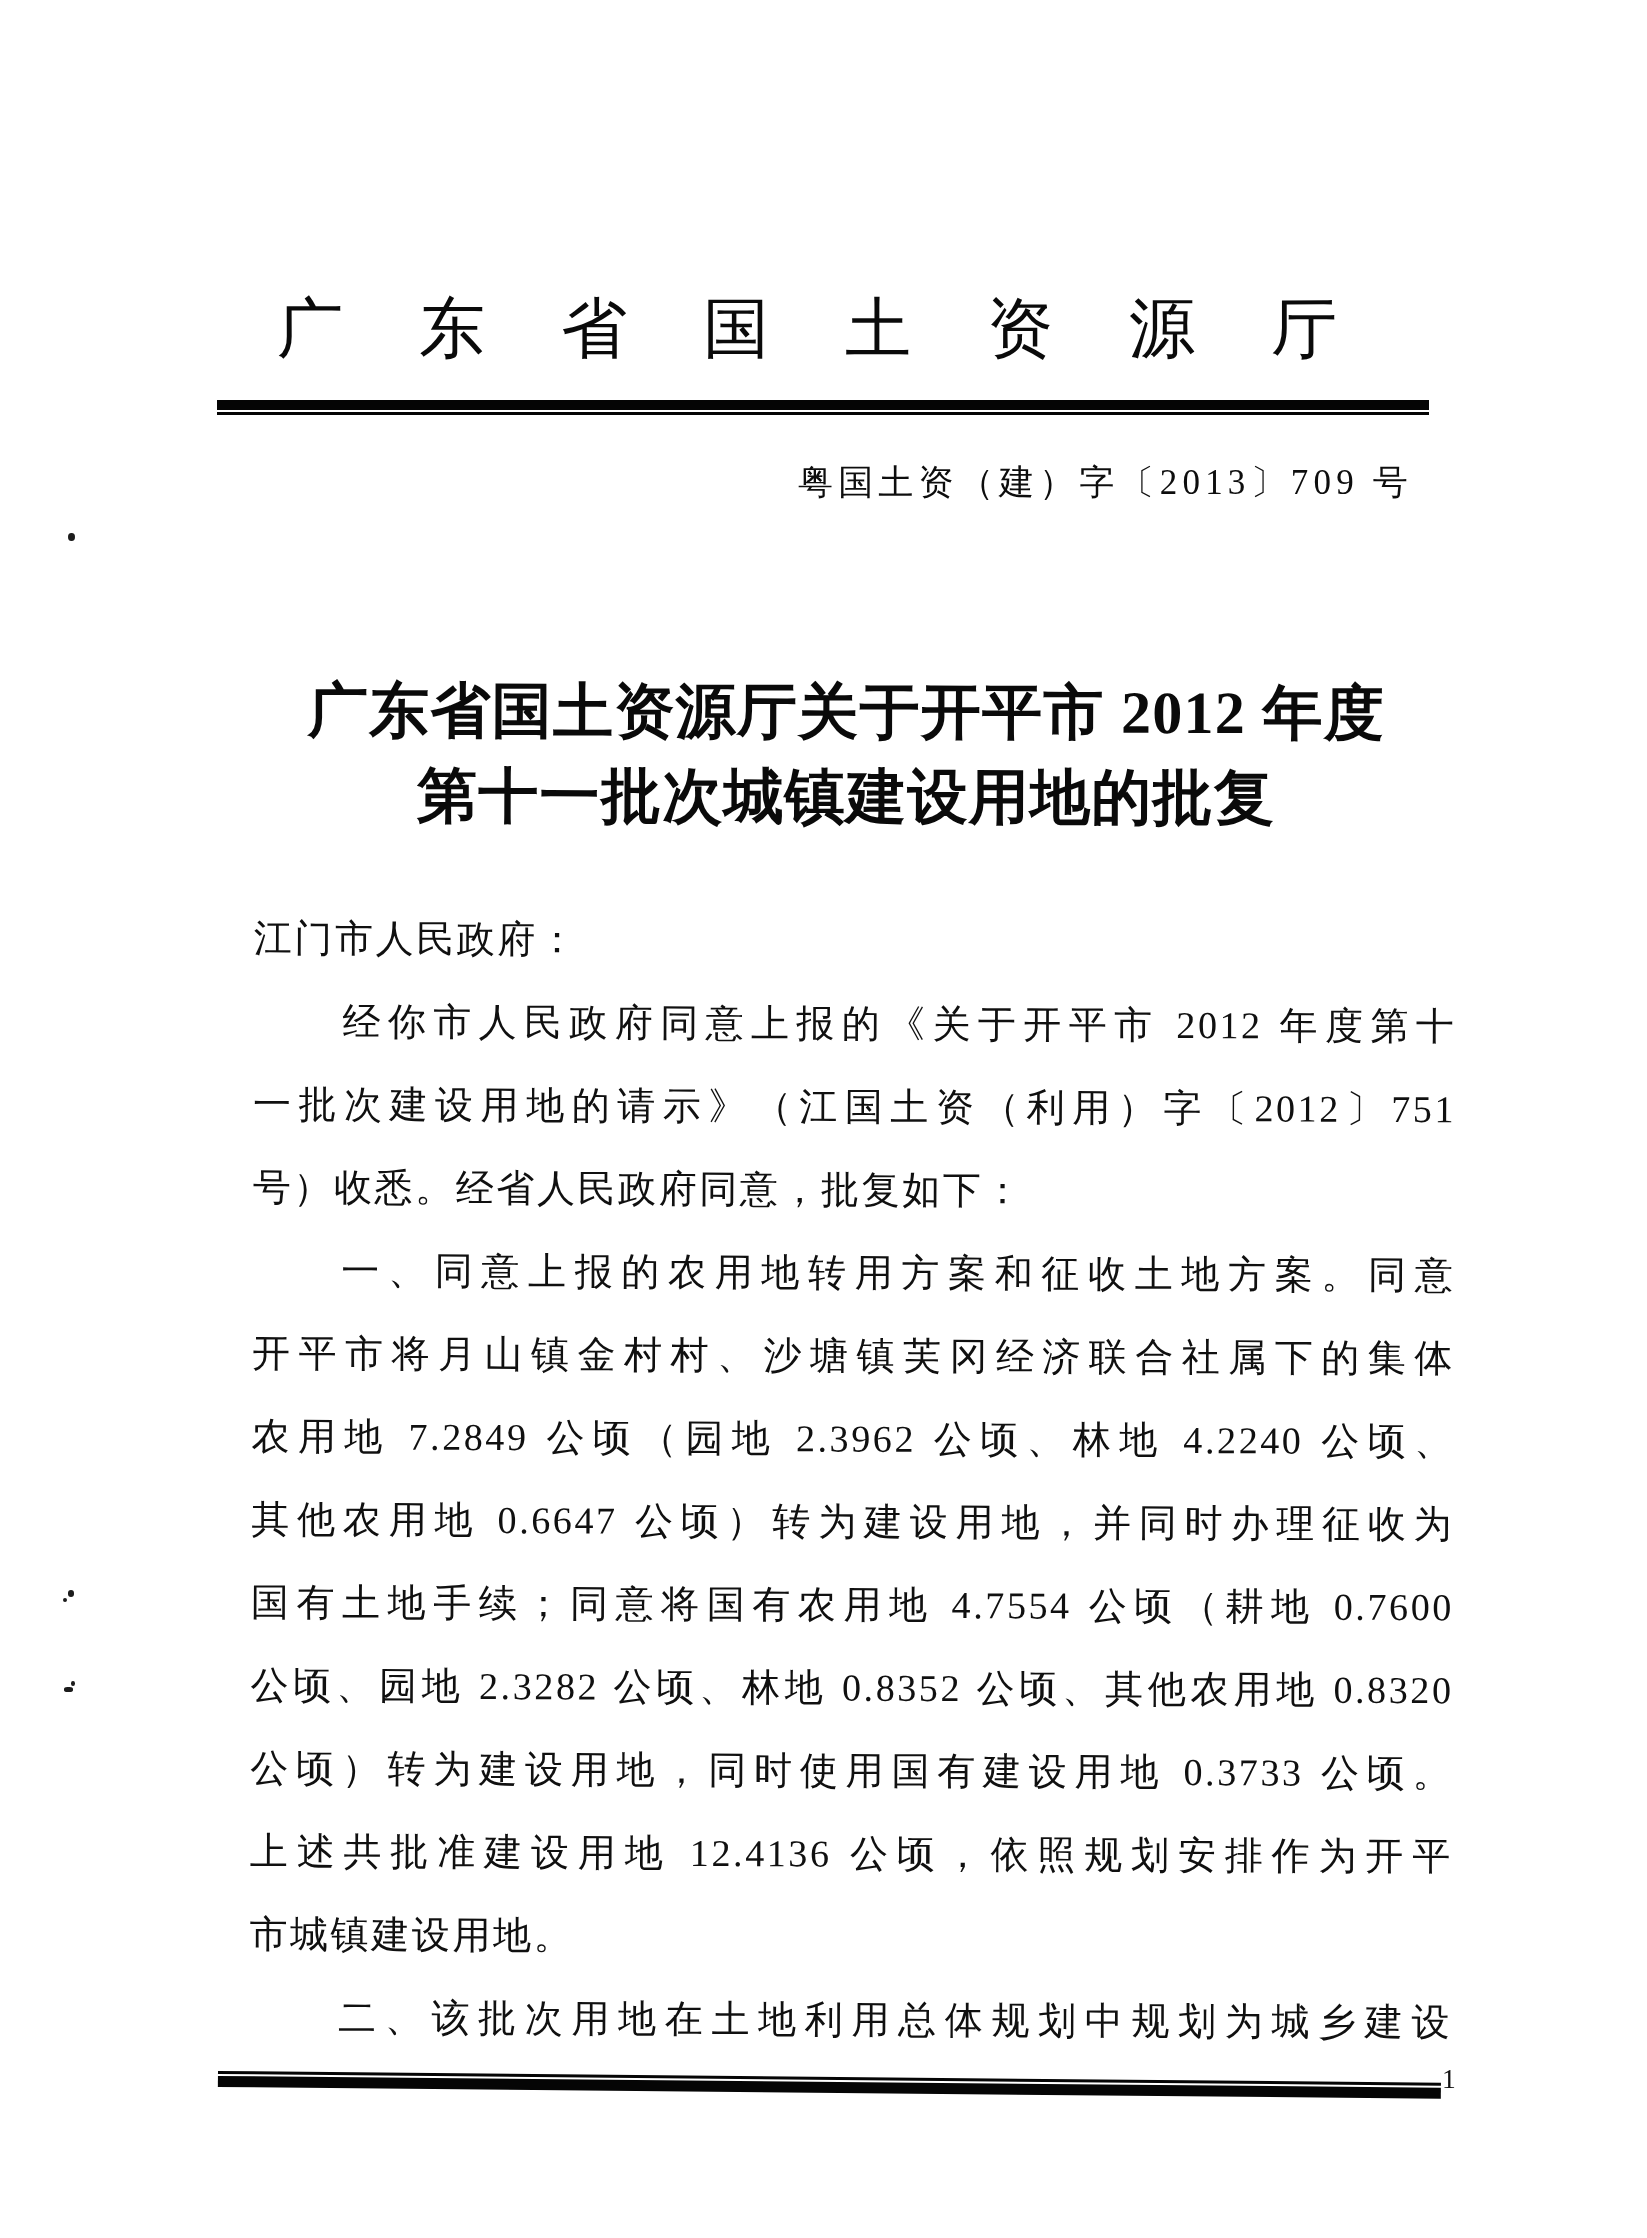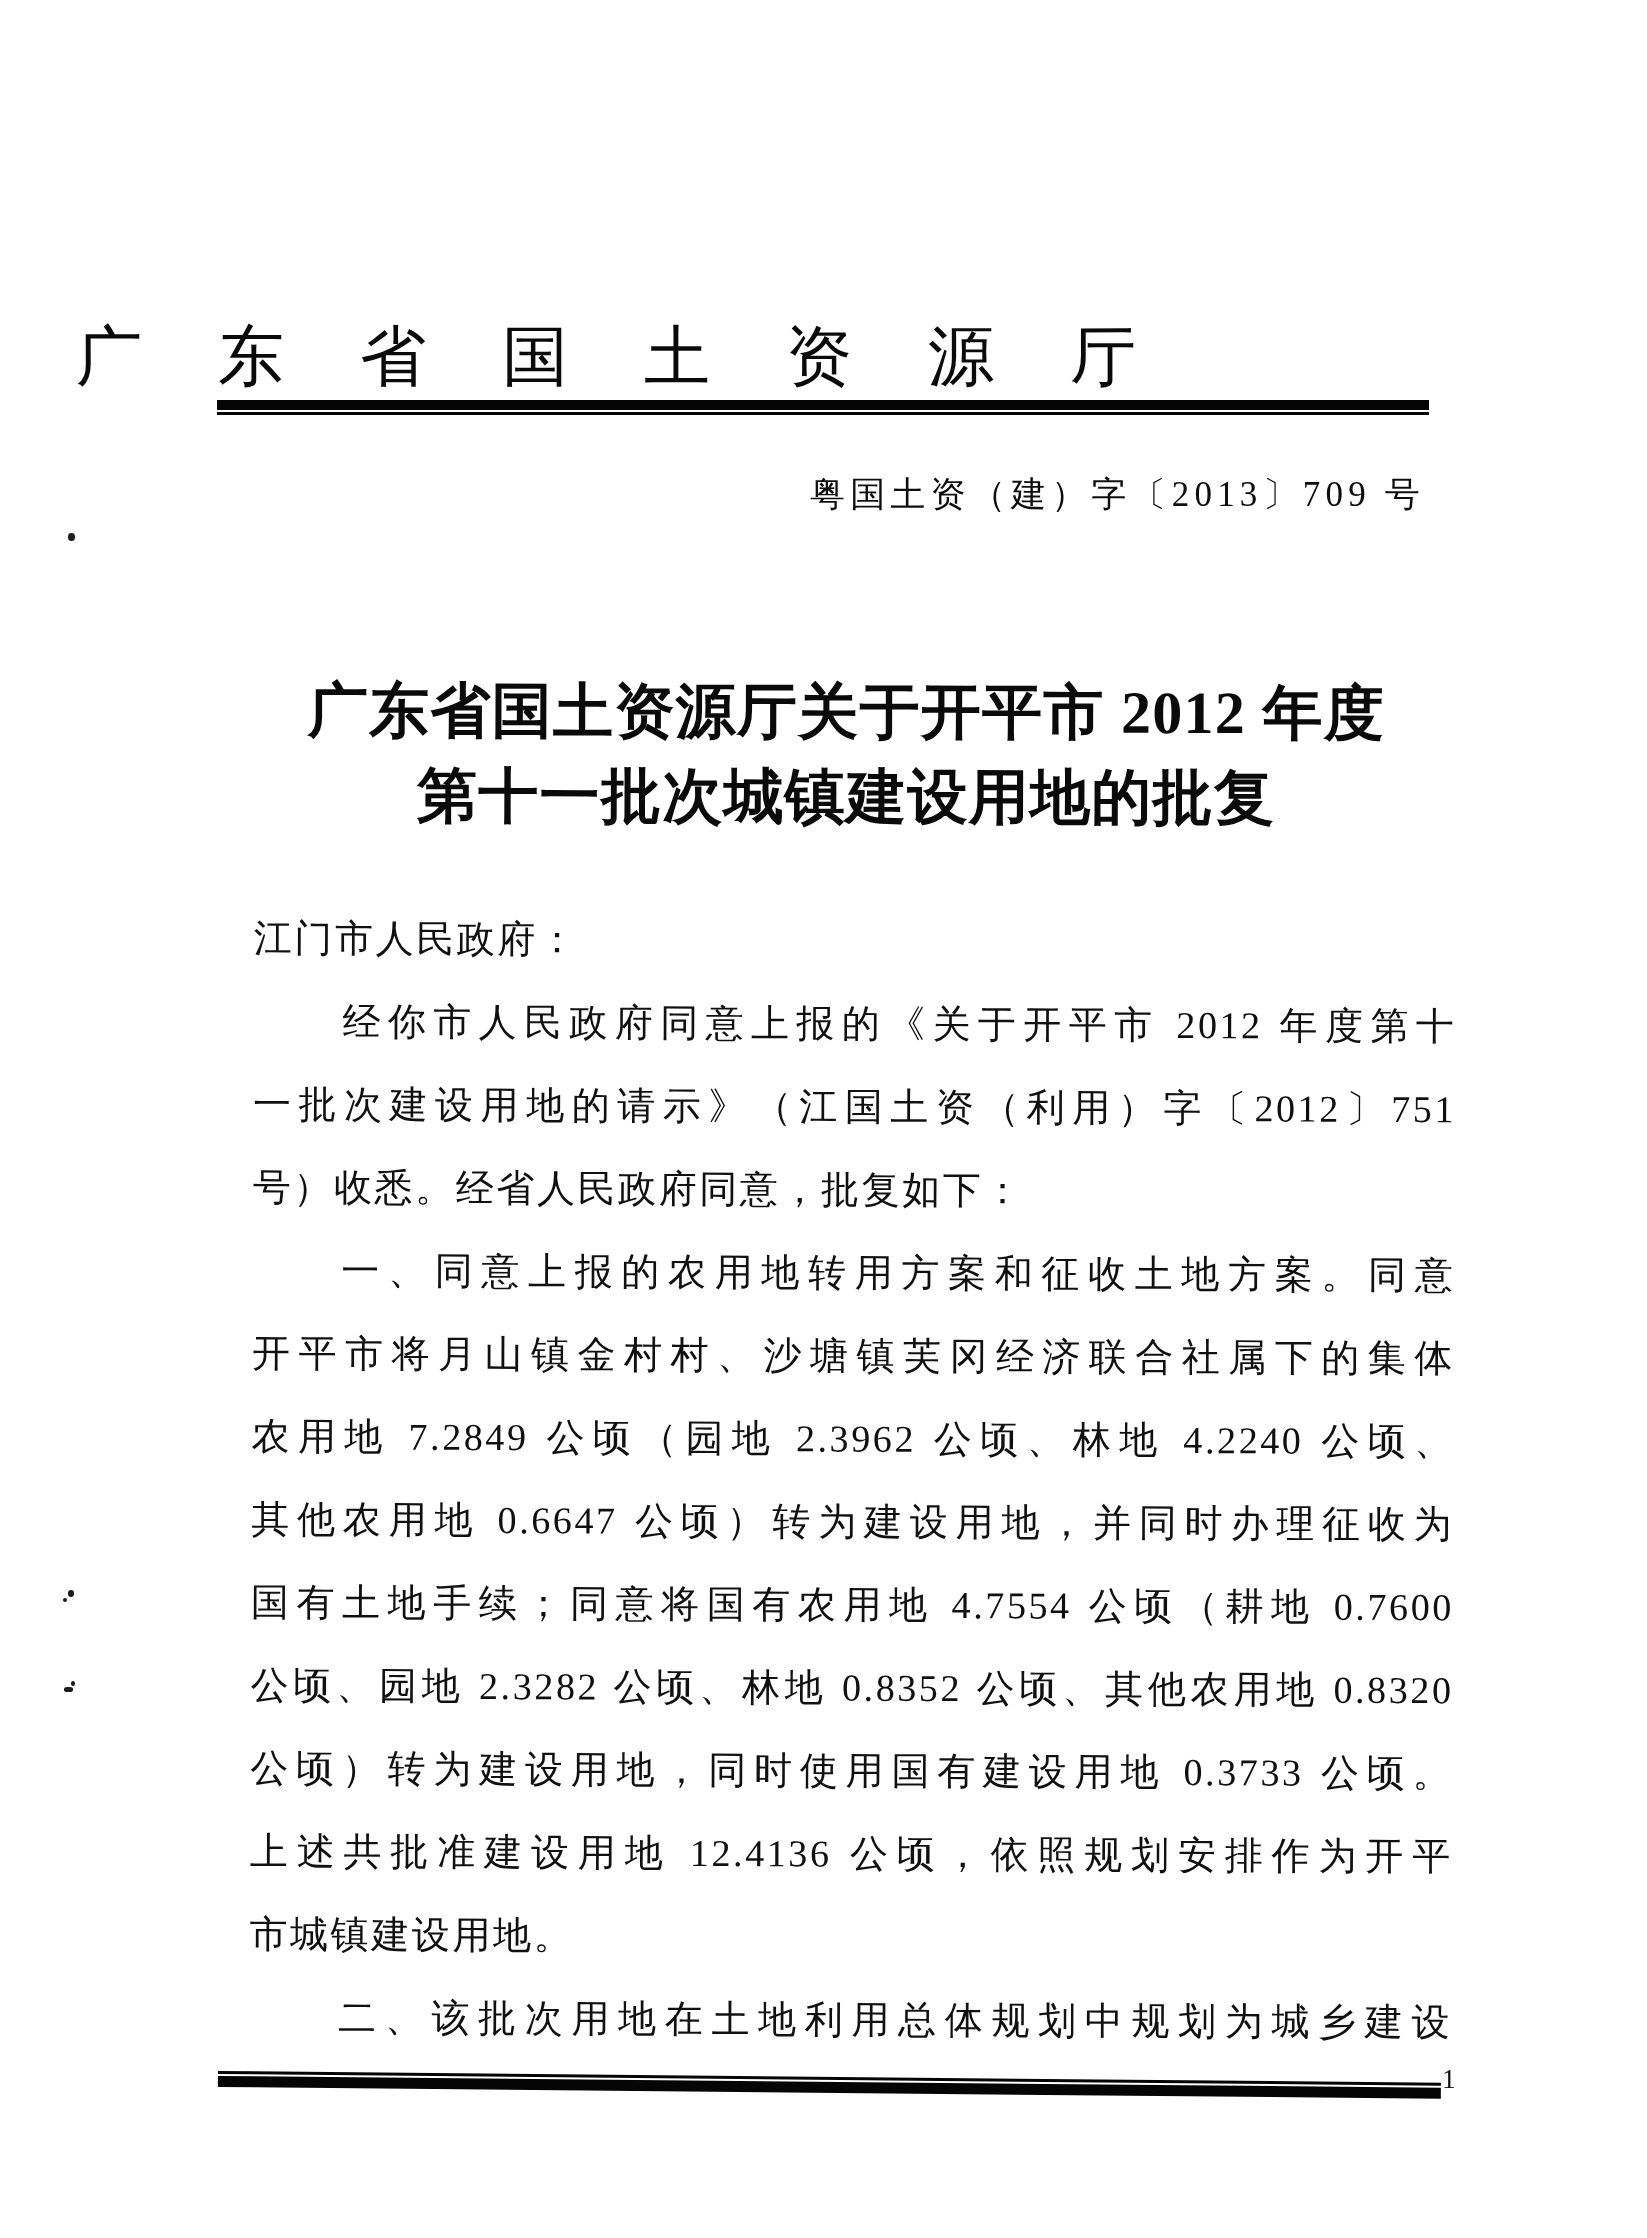--- a/index.html
+++ b/index.html
@@ -9,24 +9,24 @@
     height: 2239px;
     background: #ffffff;
     overflow: hidden;
     font-family: "Liberation Serif", "DejaVu Serif", serif;
     color: #0d0d0d;
   }
 
   
   .letterhead {
     position: absolute;
-    top: 312px;
+    top: 284px;
     left: 0;
     width: 1614px;
-    text-align: left;
+    text-align: center;
     font-size: 66px;
     font-weight: 500;
     letter-spacing: 76px;
     padding-left: 76px; 
     box-sizing: border-box;
     white-space: nowrap;
     color: #0a0a0a;
   }
 
   .header-rule {
@@ -34,26 +34,25 @@
     top: 400px;
     left: 217px;
     width: 1212px;
   }
   .rule-thick { height: 9.8px; background: #050505; }
   .rule-thin  { height: 2.6px;  background: #050505; margin-top: 2.6px; }
 
   .doc-number {
     position: absolute;
     top: 459px;
-    right: 222px;
+    right: 234px;
     font-size: 35px;
     letter-spacing: 5.2px;
     white-space: nowrap;
     color: #0d0d0d;
-    margin-top: 12px;
   }
 
   
   .doc-title {
     position: absolute;
     top: 668px;
     left: 23px;
     width: 1647px;
     text-align: center;
     font-weight: bold;

